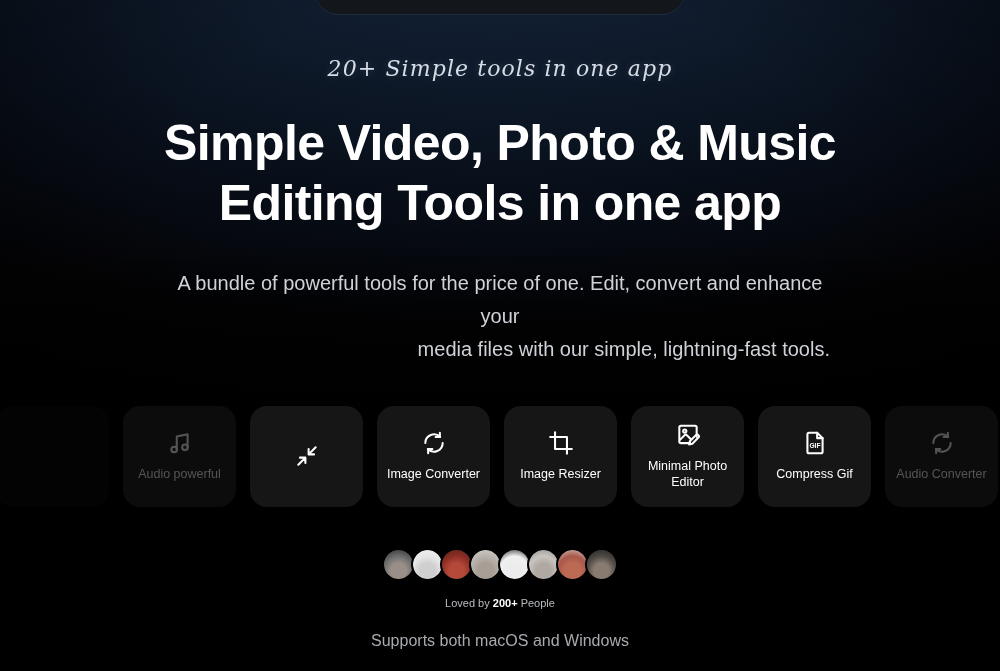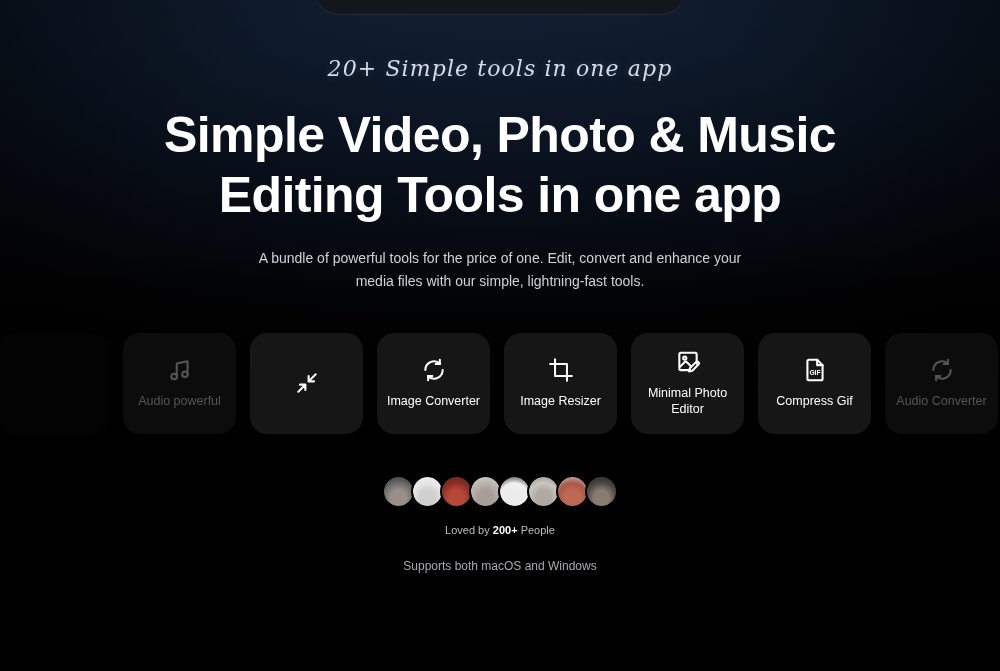--- a/index.html
+++ b/index.html
@@ -57,38 +57,38 @@
     margin-top:56px;
     font-family:"DejaVu Serif", serif;
     font-style:italic;
     font-size:22px;
     letter-spacing:1.1px;
     color:#d7dde6;
     text-shadow:0 0 9px rgba(170,195,230,.22);
   }
 
   .headline {
-    margin-top:24px;
+    margin-top:32px;
     font-size:50px;
     font-weight:700;
     line-height:1.2;
     letter-spacing:-0.6px;
     color:#ffffff;
   }
   .headline .l2 { display:block; }
 
   .subtitle {
-    margin-top:22px;
-    font-size:14px;
+    margin-top:34px;
+    font-size:20px;
     line-height:1.65;
     color:#cfd3d8;
     width:660px;
     margin-left:auto; margin-right:auto;
   }
-  .subtitle .l2 { display:block; }
+  .subtitle .l2 { display:block;text-align:right; }
 
   
   .carousel-wrap {
     position:relative;
     margin-top:34px;
     height:112px;
   }
   .carousel {
     position:absolute;
     left:0; top:0;
@@ -151,21 +151,21 @@
 
   .loved {
     margin-top:16px;
     font-size:11px;
     color:#b9bcc0;
   }
   .loved b { color:#ffffff; font-weight:700; }
 
   .supports {
     margin-top:23px;
-    font-size:12px;
+    font-size:16px;
     color:#a7aaae;
   }
 </style>
 </head>
 <body>
 
 <div id="page">
 
   <div class="side-vig"></div>
 

